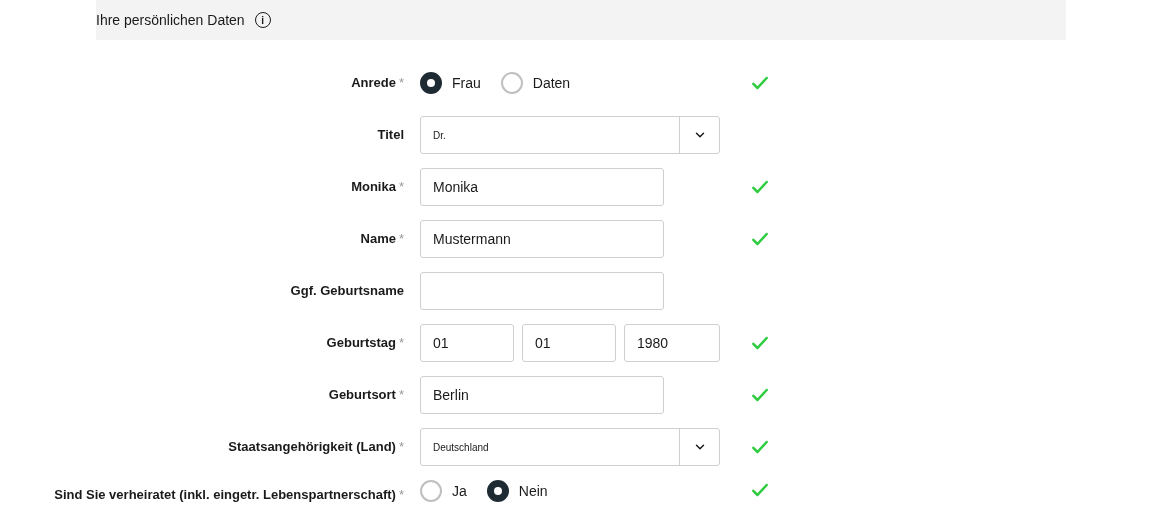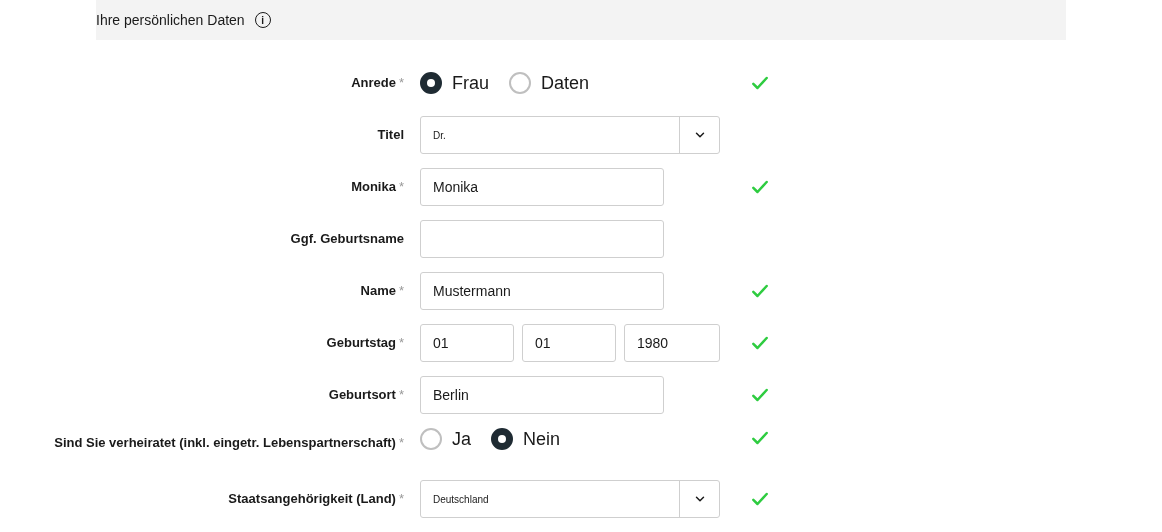--- a/index.html
+++ b/index.html
@@ -116,21 +116,21 @@
       border-color: #1f2b33;
       background: #1f2b33;
     }
     .radio.selected::after {
       content: "";
       width: 8px; height: 8px;
       background: #fff;
       border-radius: 50%;
     }
     .radio-label {
-      font-size: 18px;
+      font-size: 14px;
       margin-right: 12px;
       margin-left: 2px;
     }
     .radio-group { display: flex; align-items: center; gap: 8px; }
   </style>
 </head>
 <body>
 
 <div class="header-bar">
   <span>Ihre persönlichen Daten</span>
@@ -184,40 +184,40 @@
     </div>
     <div class="valid-col">
       <svg width="20" height="20" viewBox="0 0 24 24" fill="none" stroke-width="3" stroke-linecap="round" stroke-linejoin="round">
           <polyline points="4 13 9 18 20 6"></polyline>
         </svg>
     </div>
   </div>
 
   <div class="row">
     <div class="label-col">
+      <span>Name</span><span class="req">*</span>
+    </div>
+    <div class="field-col">
+      <input class="text-input" type="text" value="Mustermann" style="">
+    </div>
+    <div class="valid-col">
+      <svg width="20" height="20" viewBox="0 0 24 24" fill="none" stroke-width="3" stroke-linecap="round" stroke-linejoin="round">
+          <polyline points="4 13 9 18 20 6"></polyline>
+        </svg>
+    </div>
+  </div>
+
+  <div class="row">
+    <div class="label-col">
       <span>Ggf. Geburtsname</span>
     </div>
     <div class="field-col">
       <input class="text-input" type="text" value="" style="">
     </div>
     <div class="valid-col"></div>
-  </div>
-
-  <div class="row">
-    <div class="label-col">
-      <span>Name</span><span class="req">*</span>
-    </div>
-    <div class="field-col">
-      <input class="text-input" type="text" value="Mustermann" style="">
-    </div>
-    <div class="valid-col">
-      <svg width="20" height="20" viewBox="0 0 24 24" fill="none" stroke-width="3" stroke-linecap="round" stroke-linejoin="round">
-          <polyline points="4 13 9 18 20 6"></polyline>
-        </svg>
-    </div>
   </div>
 
   <div class="row">
     <div class="label-col">
       <span>Geburtstag</span><span class="req">*</span>
     </div>
     <div class="field-col">
       <div class="date-group">
         <input class="date-input dd" type="text" value="01" style="">
         <input class="date-input mm" type="text" value="01" style="">
@@ -230,39 +230,20 @@
         </svg>
     </div>
   </div>
 
   <div class="row">
     <div class="label-col">
       <span>Geburtsort</span><span class="req">*</span>
     </div>
     <div class="field-col">
       <input class="text-input" type="text" value="Berlin" style="">
-    </div>
-    <div class="valid-col">
-      <svg width="20" height="20" viewBox="0 0 24 24" fill="none" stroke-width="3" stroke-linecap="round" stroke-linejoin="round">
-          <polyline points="4 13 9 18 20 6"></polyline>
-        </svg>
-    </div>
-  </div>
-
-  <div class="row tall">
-    <div class="label-col">
-      <span>Sind Sie verheiratet (inkl. eingetr. Lebenspartnerschaft)</span><span class="req">*</span>
-    </div>
-    <div class="field-col">
-      <div class="radio-group">
-        <span class="radio"></span>
-        <span class="radio-label">Ja</span>
-        <span class="radio selected"></span>
-        <span class="radio-label">Nein</span>
-      </div>
     </div>
     <div class="valid-col">
       <svg width="20" height="20" viewBox="0 0 24 24" fill="none" stroke-width="3" stroke-linecap="round" stroke-linejoin="round">
           <polyline points="4 13 9 18 20 6"></polyline>
         </svg>
     </div>
   </div>
 
   <div class="row">
     <div class="label-col">
@@ -278,13 +259,32 @@
         </span>
       </div>
     </div>
     <div class="valid-col">
       <svg width="20" height="20" viewBox="0 0 24 24" fill="none" stroke-width="3" stroke-linecap="round" stroke-linejoin="round">
           <polyline points="4 13 9 18 20 6"></polyline>
         </svg>
     </div>
   </div>
 
+  <div class="row tall">
+    <div class="label-col">
+      <span>Sind Sie verheiratet (inkl. eingetr. Lebenspartnerschaft)</span><span class="req">*</span>
+    </div>
+    <div class="field-col">
+      <div class="radio-group">
+        <span class="radio"></span>
+        <span class="radio-label">Ja</span>
+        <span class="radio selected"></span>
+        <span class="radio-label">Nein</span>
+      </div>
+    </div>
+    <div class="valid-col">
+      <svg width="20" height="20" viewBox="0 0 24 24" fill="none" stroke-width="3" stroke-linecap="round" stroke-linejoin="round">
+          <polyline points="4 13 9 18 20 6"></polyline>
+        </svg>
+    </div>
+  </div>
+
 </div>
 
 </body></html>

